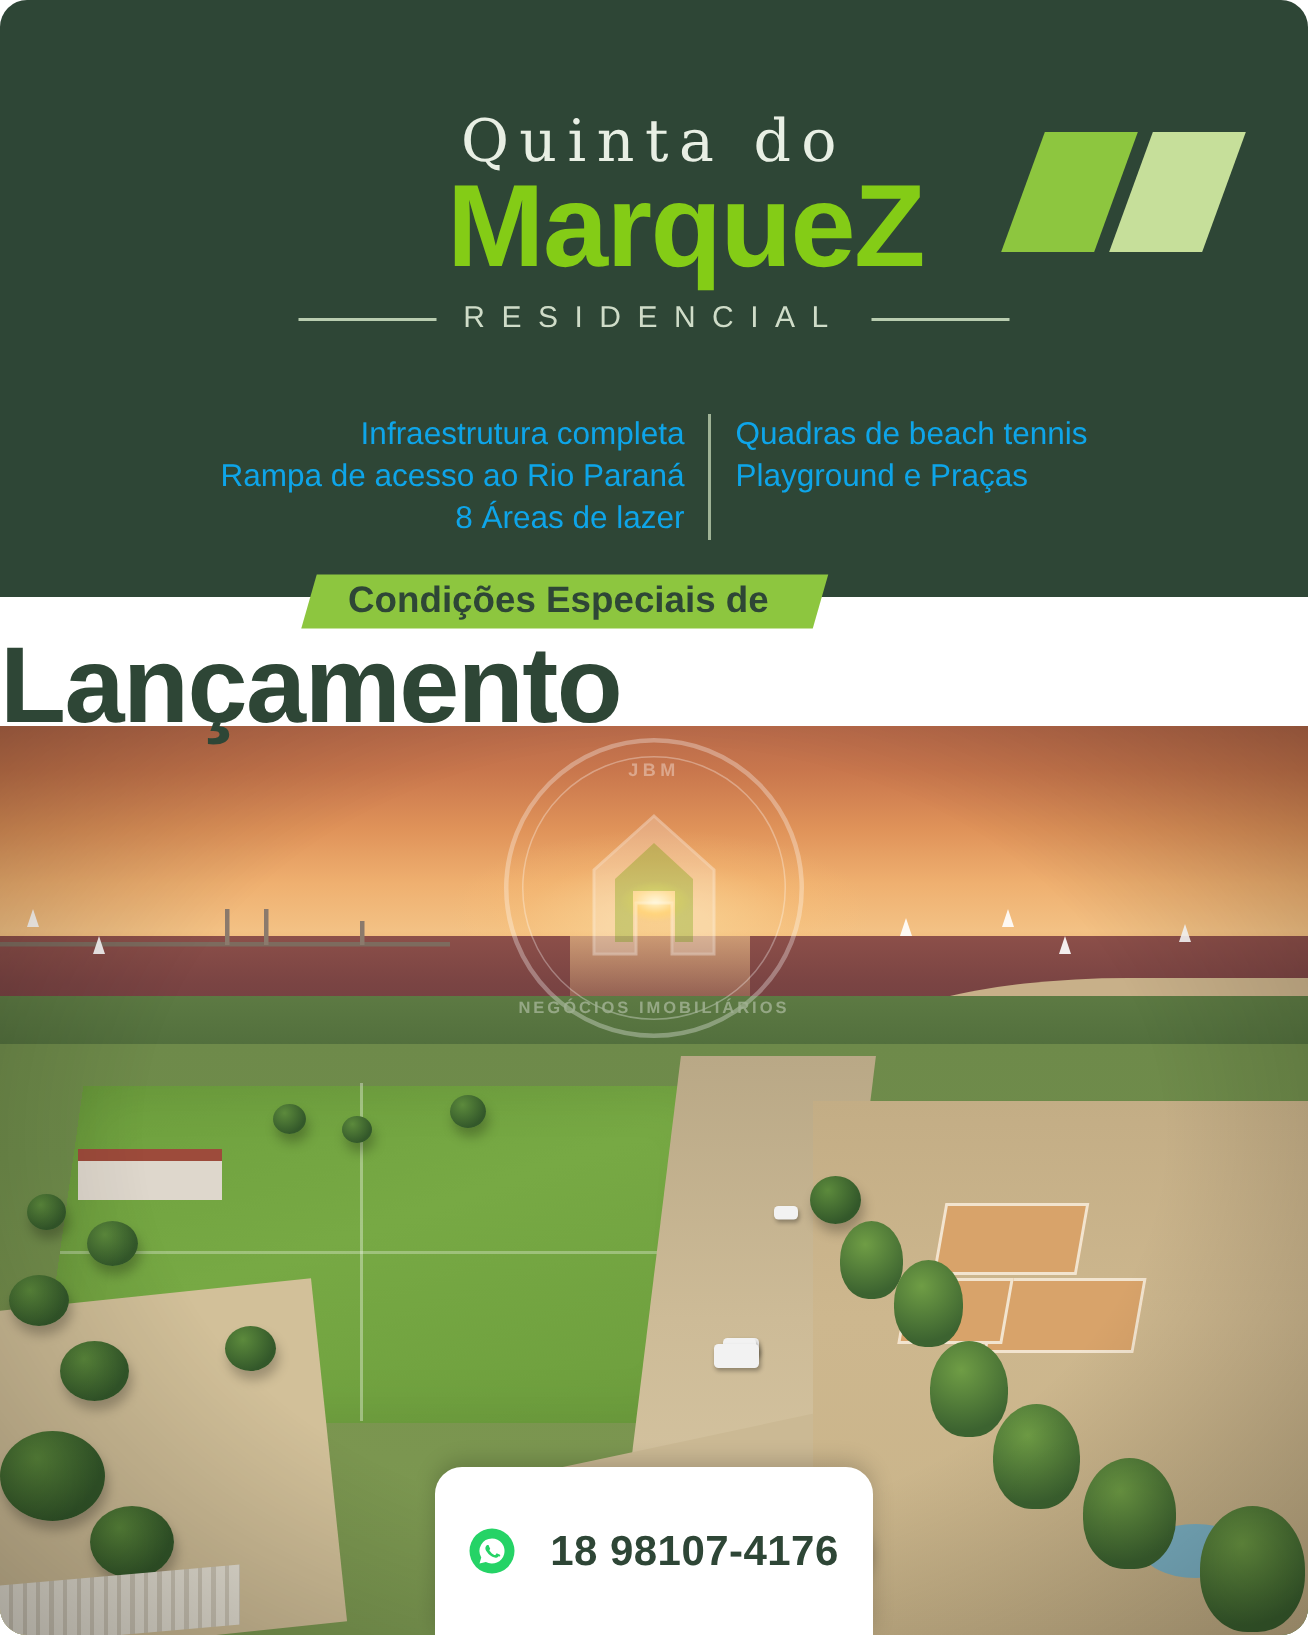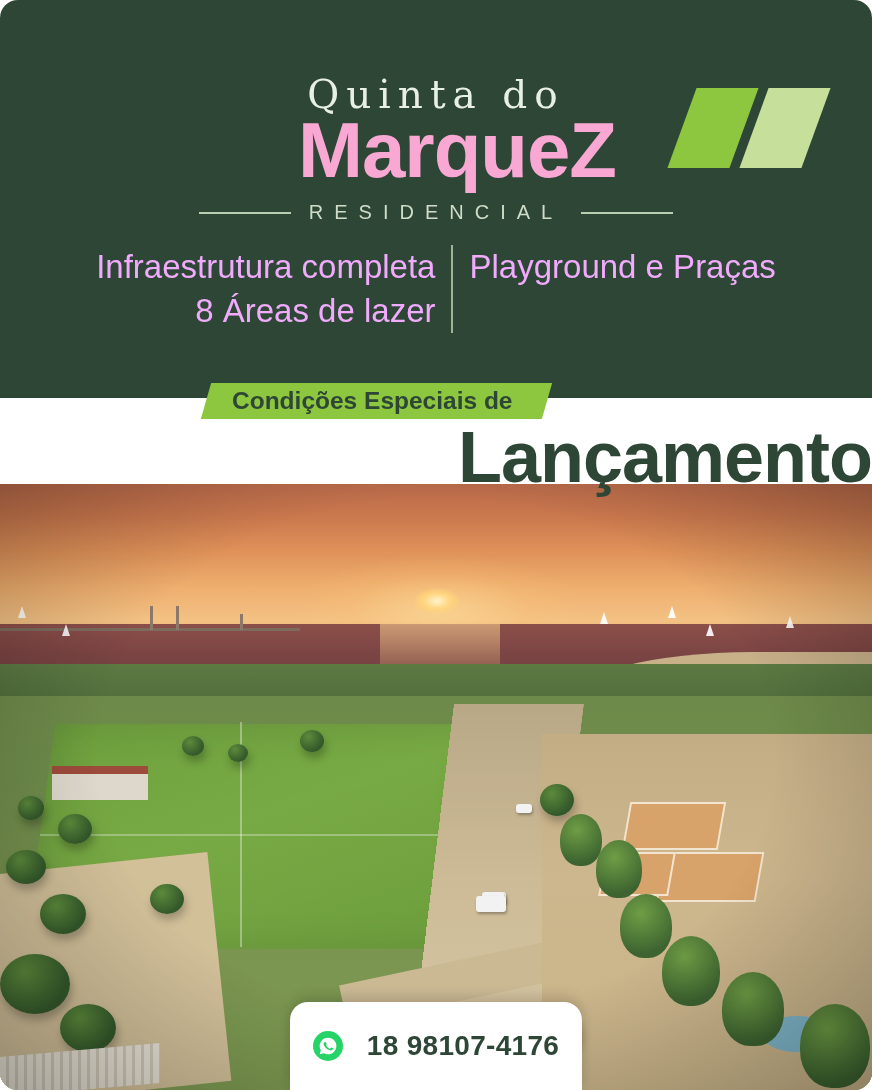--- a/index.html
+++ b/index.html
@@ -55,21 +55,21 @@
     font-size: 39px;
     letter-spacing: 7px;
     color: #e8efe4;
     font-weight: 400;
   }
   .brand-marquez {
     font-family: "Liberation Sans", sans-serif;
     font-size: 78px;
     font-weight: 700;
     letter-spacing: -1px;
-    color: #f9a8d4;
+    color: #84cc16;
     line-height: 0.95;
     margin-top: -4px;
     padding-left: 42px;
   }
   .brand-rule-wrap {
     display: flex;
     align-items: center;
     justify-content: center;
     gap: 18px;
     margin-top: 14px;
@@ -89,23 +89,24 @@
   
   .features {
     position: absolute;
     left: 0; right: 0;
     top: 245px;
     display: flex;
     justify-content: center;
     align-items: flex-start;
   }
   .feat-col {
-    font-size: 33px;
-    color: #f0abfc;
+    font-size: 21px;
+    color: #0ea5e9;
     line-height: 1.33;
+    margin-top: 31px;
   }
   .feat-col.left {
     text-align: right;
     padding-right: 16px;
     border-right: 2px solid #9fb396;
   }
   .feat-col.right {
     text-align: left;
     padding-left: 16px;
   }
@@ -134,21 +135,21 @@
     transform: skewX(16deg);
     font-size: 24.5px;
     font-weight: 700;
     color: #2e4636;
     white-space: nowrap;
   }
   .lancamento {
     position: absolute;
     left: 0; right: 0;
     top: 416px;
-    text-align: right;
+    text-align: left;
     font-size: 72px;
     font-weight: 700;
     color: #2e4636;
     letter-spacing: -1px;
     z-index: 5;
   }
 
   
   .photo {
     position: absolute;
@@ -356,21 +357,21 @@
   .wm-text-top { top: 14px; }
   .wm-text-bottom { bottom: 14px; font-size: 11px; letter-spacing: 2px; }
 
   
   .phone-pill {
     position: absolute;
     left: 50%;
     transform: translateX(-50%);
     bottom: 0;
     width: 292px;
-    height: 88px;
+    height: 112px;
     background: #ffffff;
     border-radius: 18px 18px 0 0;
     display: flex;
     align-items: center;
     justify-content: center;
     gap: 24px;
     z-index: 10;
     box-shadow: 0 -4px 14px rgba(0,0,0,0.18);
   }
   .wa-icon {
@@ -405,23 +406,25 @@
       <div class="brand-rule-wrap">
         <div class="brand-rule"></div>
         <div class="brand-residencial">RESIDENCIAL</div>
         <div class="brand-rule"></div>
       </div>
     </div>
 
     <div class="features">
       <div class="feat-col left">
         <div>Infraestrutura completa</div>
+        <div>Rampa de acesso ao Rio Paraná</div>
         <div>8 Áreas de lazer</div>
       </div>
       <div class="feat-col right">
+        <div>Quadras de beach tennis</div>
         <div>Playground e Praças</div>
       </div>
     </div>
   </div>
 
   <div class="white-band"></div>
   <div class="cond-ribbon">
     <span>Condições Especiais de</span>
   </div>
   <div class="lancamento">Lançamento</div>
@@ -488,20 +491,30 @@
     <div class="tree" style="left:520px; top:520px; width:60px; height:54px"></div>
 
     <div class="car" style="left:484px; top:408px"></div>
     <div class="car" style="left:482px; top:408px"></div>
     <div class="car" style="left:476px; top:412px; width:30px; height:16px"></div>
     <div class="car" style="left:516px; top:320px; width:16px; height:9px"></div>
 
     <div class="fence"></div>
     <div class="vignette"></div>
 
+    <div class="watermark">
+      <div class="wm-ring"></div>
+      <div class="wm-ring inner"></div>
+      <div class="wm-text-top">JBM</div>
+      <div class="wm-text-bottom">NEGÓCIOS IMOBILIÁRIOS</div>
+      <svg class="wm-house" viewBox="0 0 88 100">
+        <path d="M44 4 L84 40 L84 96 L56 96 L56 62 L32 62 L32 96 L4 96 L4 40 Z" fill="rgba(255,255,255,0.55)" stroke="rgba(255,255,255,0.8)" stroke-width="2"></path>
+        <path d="M44 22 L70 46 L70 88 L58 88 L58 54 L30 54 L30 88 L18 88 L18 46 Z" fill="#7fba3c" opacity="0.85"></path>
+      </svg>
+    </div>
 
     <div class="phone-pill">
       <span class="wa-icon">
         <svg width="20" height="20" viewBox="0 0 24 24" aria-hidden="true">
           <path fill="#ffffff" d="M12 2a10 10 0 0 0-8.6 15.1L2 22l5.1-1.3A10 10 0 1 0 12 2zm5.2 14.1c-.2.6-1.2 1.2-1.7 1.2-.4 0-1 .1-3.2-.8-2.7-1.1-4.4-3.9-4.5-4.1-.1-.2-1.1-1.4-1.1-2.7s.7-1.9 1-2.2c.2-.2.5-.3.7-.3h.5c.2 0 .4 0 .6.5s.8 2 .9 2.1c.1.1.1.3 0 .5s-.2.4-.3.6c-.2.2-.3.4-.1.7.2.3.8 1.3 1.7 2.1 1.2 1 2.1 1.3 2.4 1.5.3.1.5.1.6-.1.2-.2.7-.8.9-1.1.2-.3.4-.2.6-.1.2.1 1.5.7 1.8.9.3.1.4.2.5.3.1.2.1.7-.1 1.3z"></path>
         </svg>
       </span>
       <span class="phone-number">18 98107-4176</span>
     </div>
 

